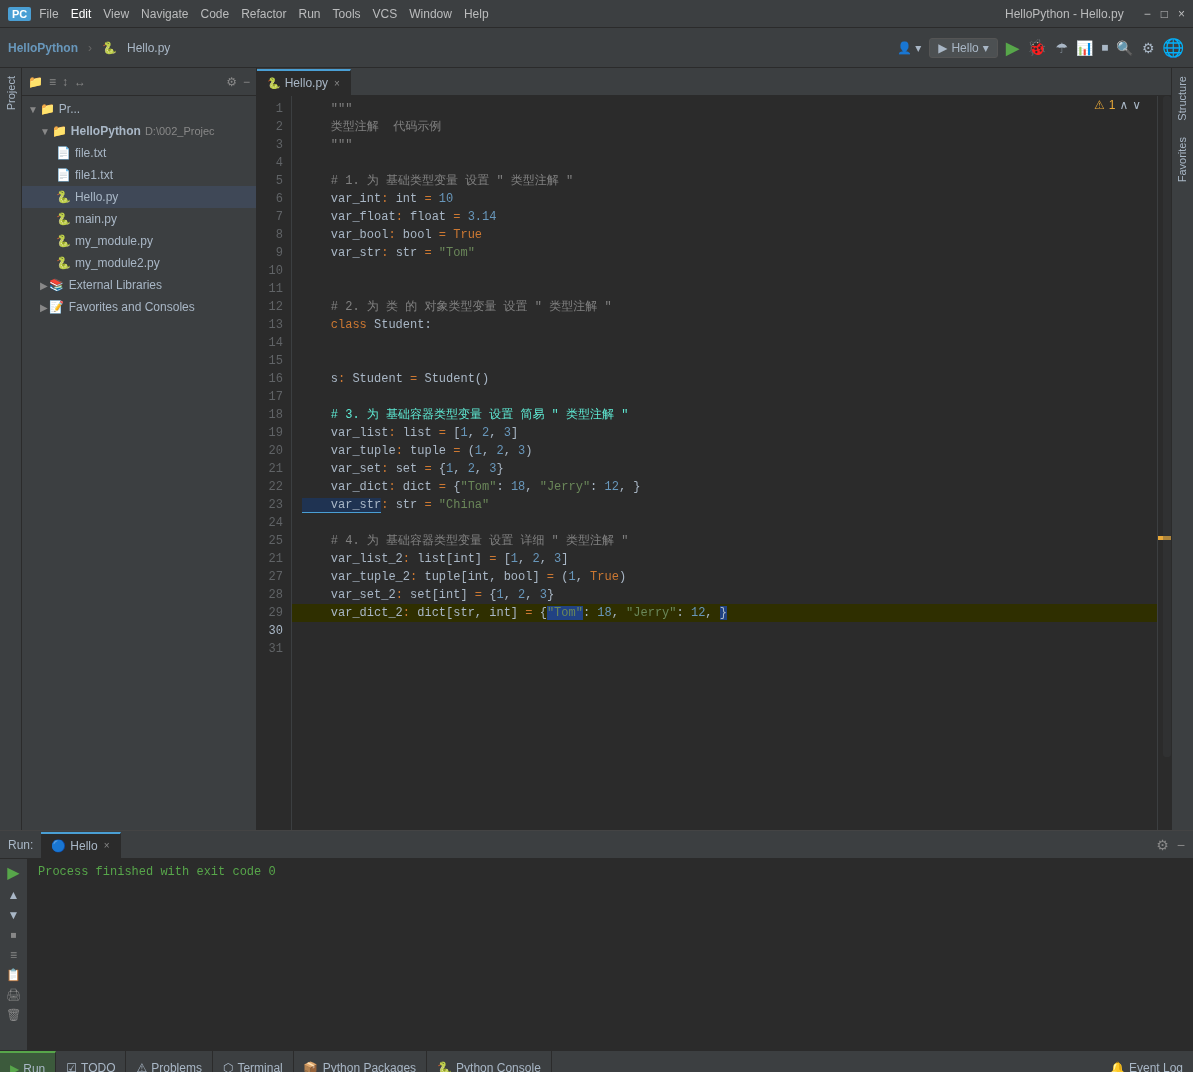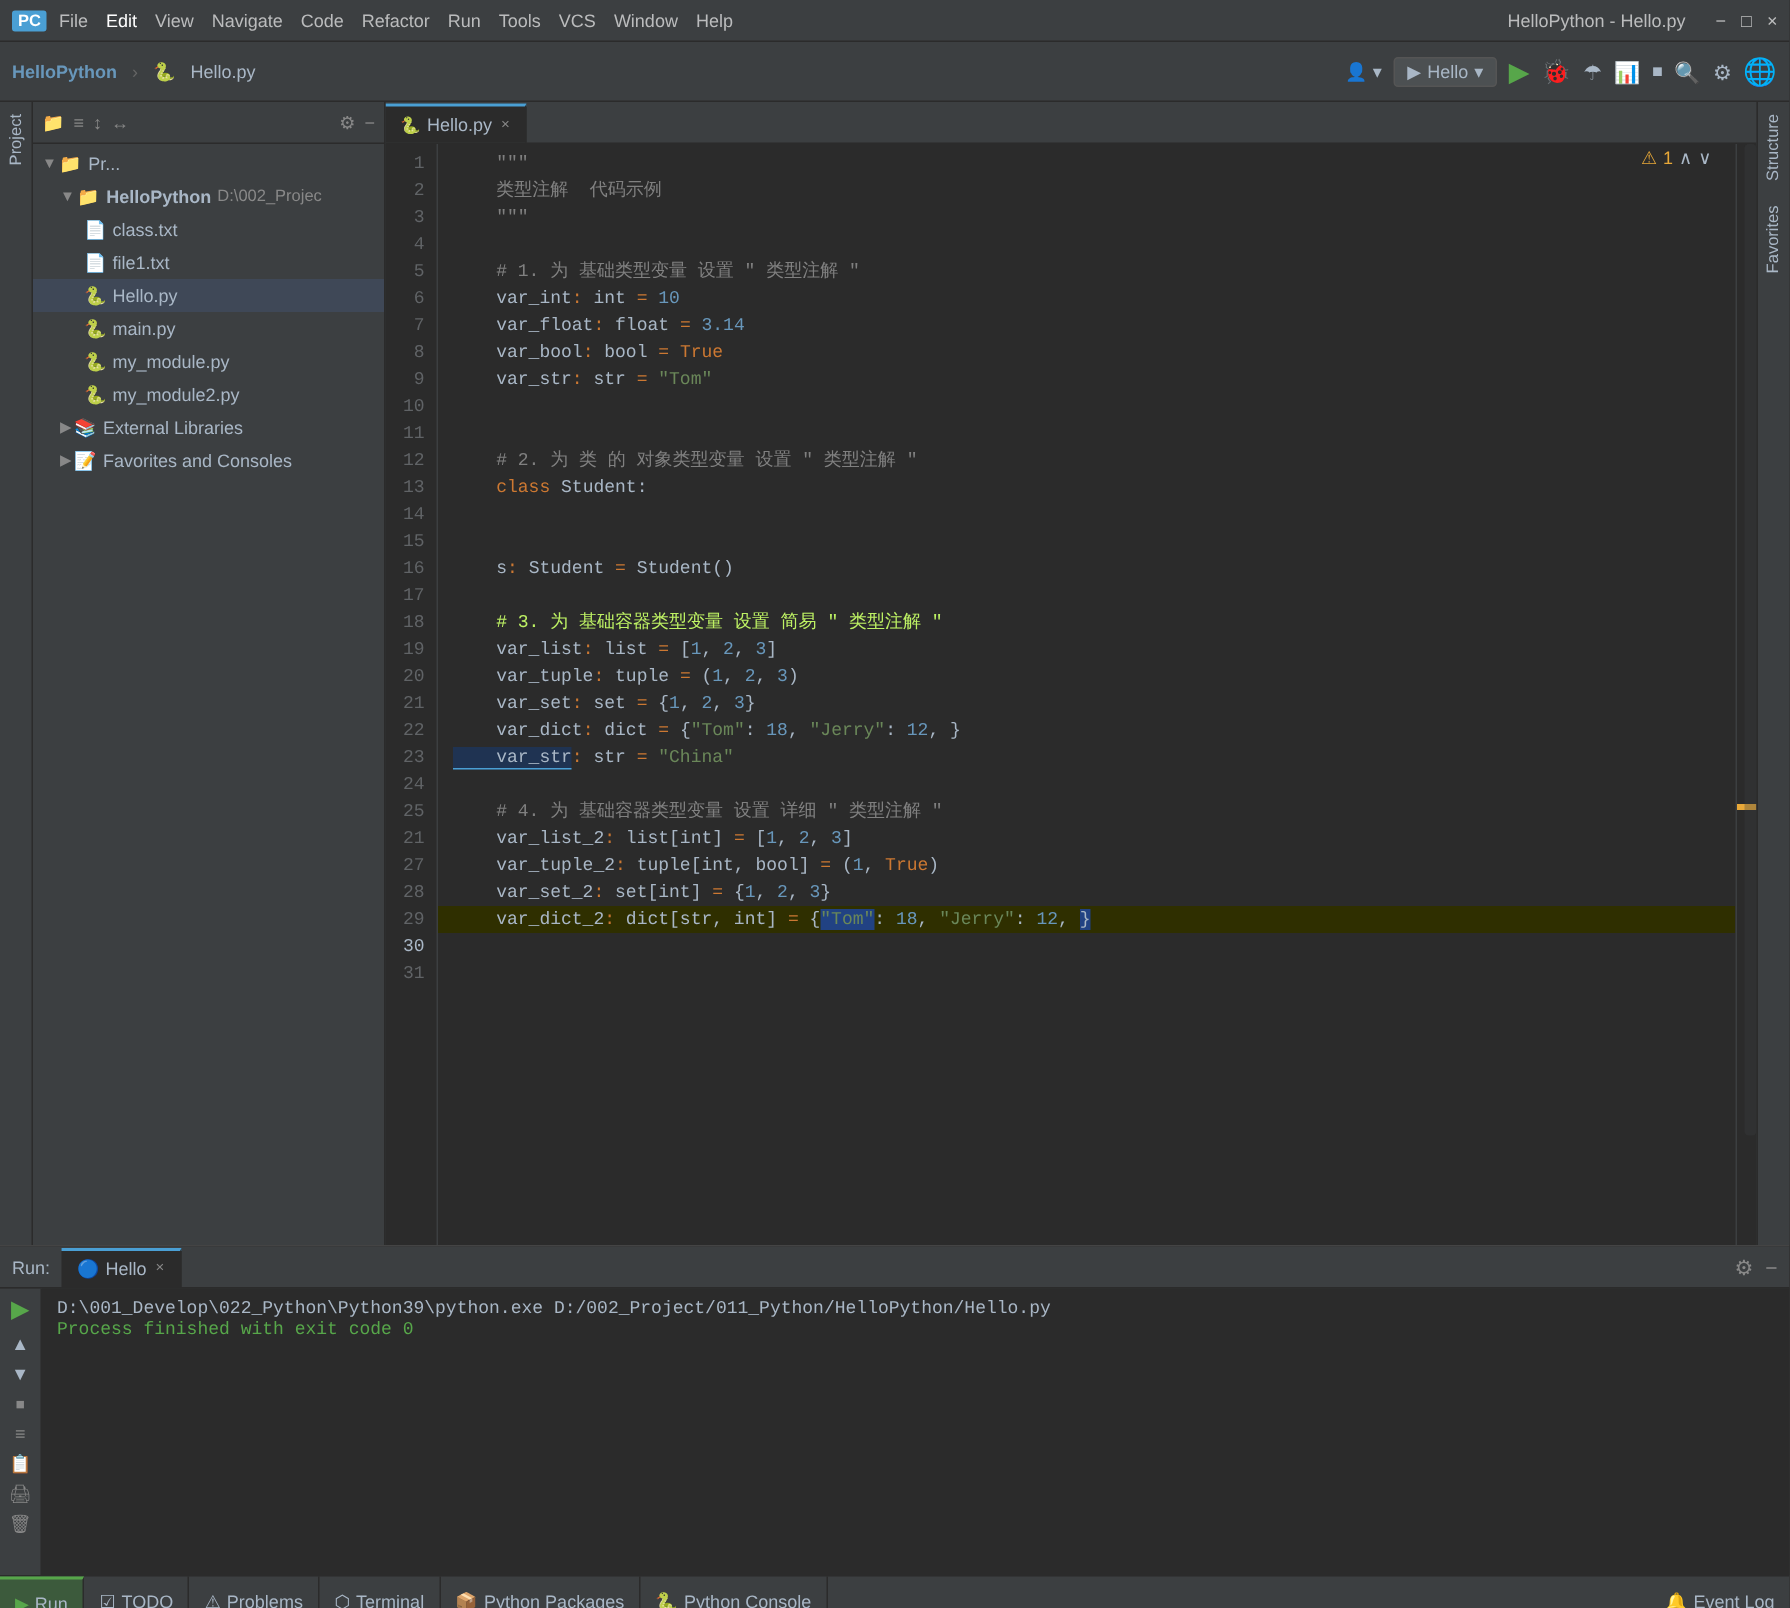--- a/index.html
+++ b/index.html
@@ -87,21 +87,21 @@
         <span style="font-size:12px;color:#a9b7c6;">Pr...</span>
       </div>
       <div class="tree-item" style="display:flex;align-items:center;padding:2px 6px;cursor:pointer;height:22px;padding-left:18px;">
         <span style="color:#888;margin-right:2px;font-size:10px;">▼</span>
         <span style="color:#e8c17a;margin-right:4px;">📁</span>
         <span style="font-size:12px;color:#a9b7c6;font-weight:bold;">HelloPython</span>
         <span style="font-size:11px;color:#888;margin-left:4px;">D:\002_Projec</span>
       </div>
       <div class="tree-item" style="display:flex;align-items:center;padding:2px 6px;cursor:pointer;height:22px;padding-left:34px;">
         <span style="color:#a9b7c6;margin-right:4px;font-size:12px;">📄</span>
-        <span style="font-size:12px;color:#a9b7c6;">class.txt</span>
+        <span style="font-size:12px;color:#a9b7c6;">file.txt</span>
       </div>
       <div class="tree-item" style="display:flex;align-items:center;padding:2px 6px;cursor:pointer;height:22px;padding-left:34px;">
         <span style="color:#a9b7c6;margin-right:4px;font-size:12px;">📄</span>
         <span style="font-size:12px;color:#a9b7c6;">file1.txt</span>
       </div>
       <div class="tree-item" style="display:flex;align-items:center;padding:2px 6px;cursor:pointer;height:22px;padding-left:34px;background:#4b6eaf33;">
         <span style="color:#a8c023;margin-right:4px;font-size:12px;">🐍</span>
         <span style="font-size:12px;color:#a9b7c6;">Hello.py</span>
       </div>
       <div class="tree-item" style="display:flex;align-items:center;padding:2px 6px;cursor:pointer;height:22px;padding-left:34px;">
@@ -193,21 +193,21 @@
         <div style="padding:0 10px;white-space:pre;min-height:18px;"><span style="color:#a9b7c6;">    var_bool</span><span style="color:#cc7832;">: </span><span style="color:#a9b7c6;">bool </span><span style="color:#cc7832;">= </span><span style="color:#cc7832;">True</span></div>
         <div style="padding:0 10px;white-space:pre;min-height:18px;"><span style="color:#a9b7c6;">    var_str</span><span style="color:#cc7832;">: </span><span style="color:#a9b7c6;">str </span><span style="color:#cc7832;">= </span><span style="color:#6a8759;">"Tom"</span></div>
         <div style="padding:0 10px;white-space:pre;min-height:18px;"></div>
         <div style="padding:0 10px;white-space:pre;min-height:18px;"></div>
         <div style="padding:0 10px;white-space:pre;min-height:18px;"><span style="color:#808080;">    # 2. 为 类 的 对象类型变量 设置 " 类型注解 "</span></div>
         <div style="padding:0 10px;white-space:pre;min-height:18px;"><span style="color:#cc7832;">    class </span><span style="color:#a9b7c6;">Student:</span></div>
         <div style="padding:0 10px;white-space:pre;min-height:18px;"></div>
         <div style="padding:0 10px;white-space:pre;min-height:18px;"></div>
         <div style="padding:0 10px;white-space:pre;min-height:18px;"><span style="color:#a9b7c6;">    s</span><span style="color:#cc7832;">: </span><span style="color:#a9b7c6;">Student </span><span style="color:#cc7832;">= </span><span style="color:#a9b7c6;">Student()</span></div>
         <div style="padding:0 10px;white-space:pre;min-height:18px;"></div>
-        <div style="padding:0 10px;white-space:pre;min-height:18px;"><span style="color:#bef264;">    # 3. 为 基础容器类型变量 设置 简易 " 类型注解 "</span></div>
+        <div style="padding:0 10px;white-space:pre;min-height:18px;"><span style="color:#5eead4;">    # 3. 为 基础容器类型变量 设置 简易 " 类型注解 "</span></div>
         <div style="padding:0 10px;white-space:pre;min-height:18px;"><span style="color:#a9b7c6;">    var_list</span><span style="color:#cc7832;">: </span><span style="color:#a9b7c6;">list </span><span style="color:#cc7832;">= </span><span style="color:#a9b7c6;">[</span><span style="color:#6897bb;">1</span><span style="color:#a9b7c6;">, </span><span style="color:#6897bb;">2</span><span style="color:#a9b7c6;">, </span><span style="color:#6897bb;">3</span><span style="color:#a9b7c6;">]</span></div>
         <div style="padding:0 10px;white-space:pre;min-height:18px;"><span style="color:#a9b7c6;">    var_tuple</span><span style="color:#cc7832;">: </span><span style="color:#a9b7c6;">tuple </span><span style="color:#cc7832;">= </span><span style="color:#a9b7c6;">(</span><span style="color:#6897bb;">1</span><span style="color:#a9b7c6;">, </span><span style="color:#6897bb;">2</span><span style="color:#a9b7c6;">, </span><span style="color:#6897bb;">3</span><span style="color:#a9b7c6;">)</span></div>
         <div style="padding:0 10px;white-space:pre;min-height:18px;"><span style="color:#a9b7c6;">    var_set</span><span style="color:#cc7832;">: </span><span style="color:#a9b7c6;">set </span><span style="color:#cc7832;">= </span><span style="color:#a9b7c6;">{</span><span style="color:#6897bb;">1</span><span style="color:#a9b7c6;">, </span><span style="color:#6897bb;">2</span><span style="color:#a9b7c6;">, </span><span style="color:#6897bb;">3</span><span style="color:#a9b7c6;">}</span></div>
         <div style="padding:0 10px;white-space:pre;min-height:18px;"><span style="color:#a9b7c6;">    var_dict</span><span style="color:#cc7832;">: </span><span style="color:#a9b7c6;">dict </span><span style="color:#cc7832;">= </span><span style="color:#a9b7c6;">{</span><span style="color:#6a8759;">"Tom"</span><span style="color:#a9b7c6;">: </span><span style="color:#6897bb;">18</span><span style="color:#a9b7c6;">, </span><span style="color:#6a8759;">"Jerry"</span><span style="color:#a9b7c6;">: </span><span style="color:#6897bb;">12</span><span style="color:#a9b7c6;">, }</span></div>
         <div style="padding:0 10px;white-space:pre;min-height:18px;"><span style="background:#1f3352;border-bottom:1px solid #4a9fd4;">    var_str</span><span style="color:#cc7832;">: </span><span style="color:#a9b7c6;">str </span><span style="color:#cc7832;">= </span><span style="color:#6a8759;">"China"</span></div>
         <div style="padding:0 10px;white-space:pre;min-height:18px;"></div>
         <div style="padding:0 10px;white-space:pre;min-height:18px;"><span style="color:#808080;">    # 4. 为 基础容器类型变量 设置 详细 " 类型注解 "</span></div>
         <div style="padding:0 10px;white-space:pre;min-height:18px;"><span style="color:#a9b7c6;">    var_list_2</span><span style="color:#cc7832;">: </span><span style="color:#a9b7c6;">list[int] </span><span style="color:#cc7832;">= </span><span style="color:#a9b7c6;">[</span><span style="color:#6897bb;">1</span><span style="color:#a9b7c6;">, </span><span style="color:#6897bb;">2</span><span style="color:#a9b7c6;">, </span><span style="color:#6897bb;">3</span><span style="color:#a9b7c6;">]</span></div>
         <div style="padding:0 10px;white-space:pre;min-height:18px;"><span style="color:#a9b7c6;">    var_tuple_2</span><span style="color:#cc7832;">: </span><span style="color:#a9b7c6;">tuple[int, bool] </span><span style="color:#cc7832;">= </span><span style="color:#a9b7c6;">(</span><span style="color:#6897bb;">1</span><span style="color:#a9b7c6;">, </span><span style="color:#cc7832;">True</span><span style="color:#a9b7c6;">)</span></div>
         <div style="padding:0 10px;white-space:pre;min-height:18px;"><span style="color:#a9b7c6;">    var_set_2</span><span style="color:#cc7832;">: </span><span style="color:#a9b7c6;">set[int] </span><span style="color:#cc7832;">= </span><span style="color:#a9b7c6;">{</span><span style="color:#6897bb;">1</span><span style="color:#a9b7c6;">, </span><span style="color:#6897bb;">2</span><span style="color:#a9b7c6;">, </span><span style="color:#6897bb;">3</span><span style="color:#a9b7c6;">}</span></div>
@@ -250,21 +250,20 @@
       <span style="color:#a9b7c6;font-size:12px;cursor:pointer;">▲</span>
       <span style="color:#a9b7c6;font-size:12px;cursor:pointer;">▼</span>
       <span style="color:#888;font-size:12px;cursor:pointer;">⏹</span>
       <span style="color:#888;font-size:12px;cursor:pointer;">≡</span>
       <span style="color:#888;font-size:12px;cursor:pointer;">📋</span>
       <span style="color:#888;font-size:12px;cursor:pointer;">🖨</span>
       <span style="color:#888;font-size:12px;cursor:pointer;">🗑</span>
     </div>
 
     <div style="flex:1;padding:6px 10px;font-family:'Consolas','Courier New',monospace;font-size:12px;color:#a9b7c6;overflow:auto;background:#2b2b2b;">
-      <div style="color:#a9b7c6;">D:\001_Develop\022_Python\Python39\python.exe D:/002_Project/011_Python/HelloPython/Hello.py</div>
       <div></div>
       <div style="color:#57a64a;">Process finished with exit code 0</div>
     </div>
   </div>
 </div>
 
 <div style="background:#3c3f41;height:34px;display:flex;align-items:center;border-top:1px solid #2b2b2b;">
   <div style="padding:0 10px;height:34px;display:flex;align-items:center;font-size:12px;color:#a9b7c6;cursor:pointer;border-right:1px solid #2b2b2b;gap:4px;background:#3c5a3c;border-top:2px solid #57a64a;">
     <span style="color:#57a64a;">▶</span>
     <span>Run</span>

